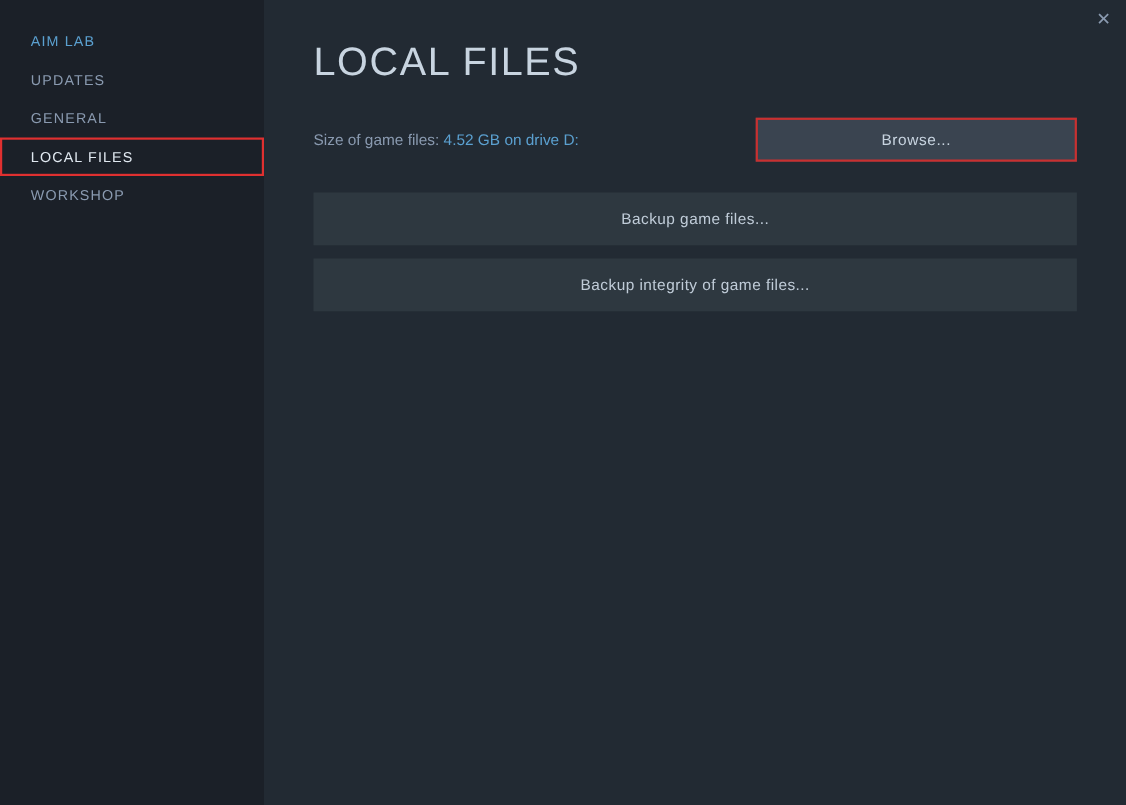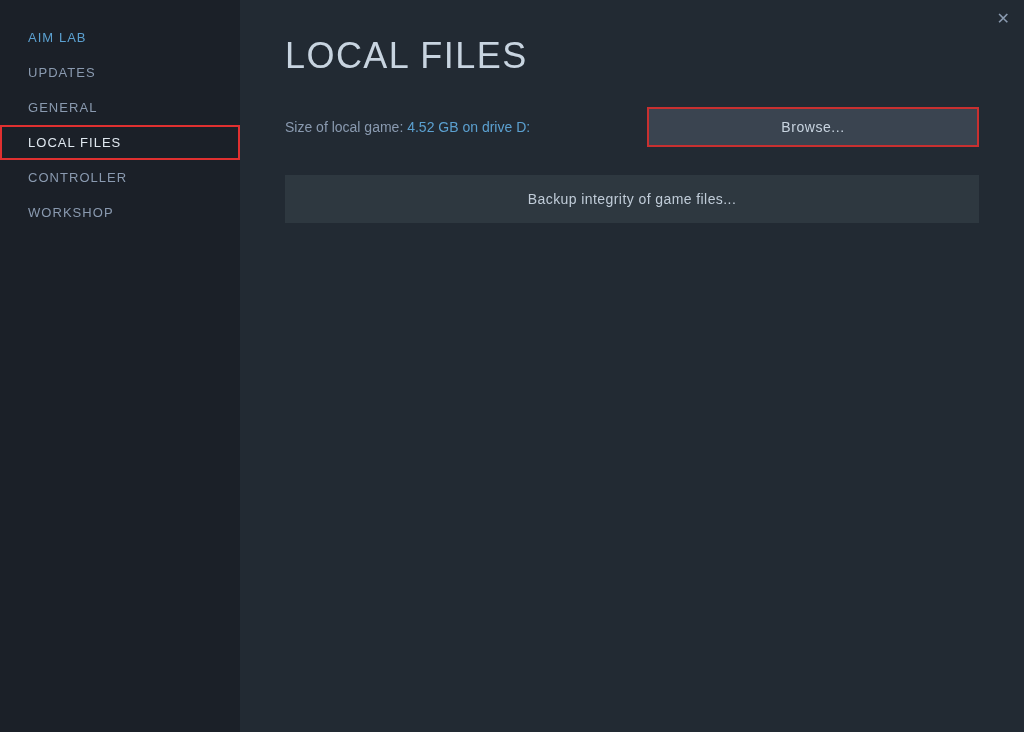--- a/index.html
+++ b/index.html
@@ -113,21 +113,21 @@
     .file-size-value {
       color: #5ba0d0;
     }
 
     .browse-btn {
       margin-left: auto;
       background: #3a4450;
       border: 2px solid #c93030;
       color: #c8d4e0;
       padding: 10px 0;
-      width: 332px;
+      width: 292px;
       font-size: 14px;
       cursor: pointer;
       letter-spacing: 0.04em;
       text-align: center;
     }
 
     .action-buttons {
       display: flex;
       flex-direction: column;
       gap: 12px;
@@ -155,34 +155,34 @@
   </div>
 
   <div class="content">
 
     <nav class="sidebar">
 
     <div class="sidebar-item active-blue">AIM LAB</div>
         <div class="sidebar-item">UPDATES</div>
         <div class="sidebar-item">GENERAL</div>
         <div class="sidebar-item active-selected">LOCAL FILES</div>
-        <div class="sidebar-item">CONTROLLER</div>
         <div class="sidebar-item">WORKSHOP</div>
       </nav>
 
     <div class="main">
       <h1 class="page-title">LOCAL FILES</h1>
 
       <div class="file-info-row">
         <span class="file-size-label">
-          <span>Size of local game:</span>
+          <span>Size of game files:</span>
           <span class="file-size-value">4.52 GB on drive D:</span>
         </span>
         <button class="browse-btn">Browse...</button>
       </div>
 
       <div class="action-buttons">
 
+      <button class="action-btn">Backup game files...</button>
           <button class="action-btn">Backup integrity of game files...</button>
         </div>
     </div>
   </div>
 </div>
 
 </body></html>

